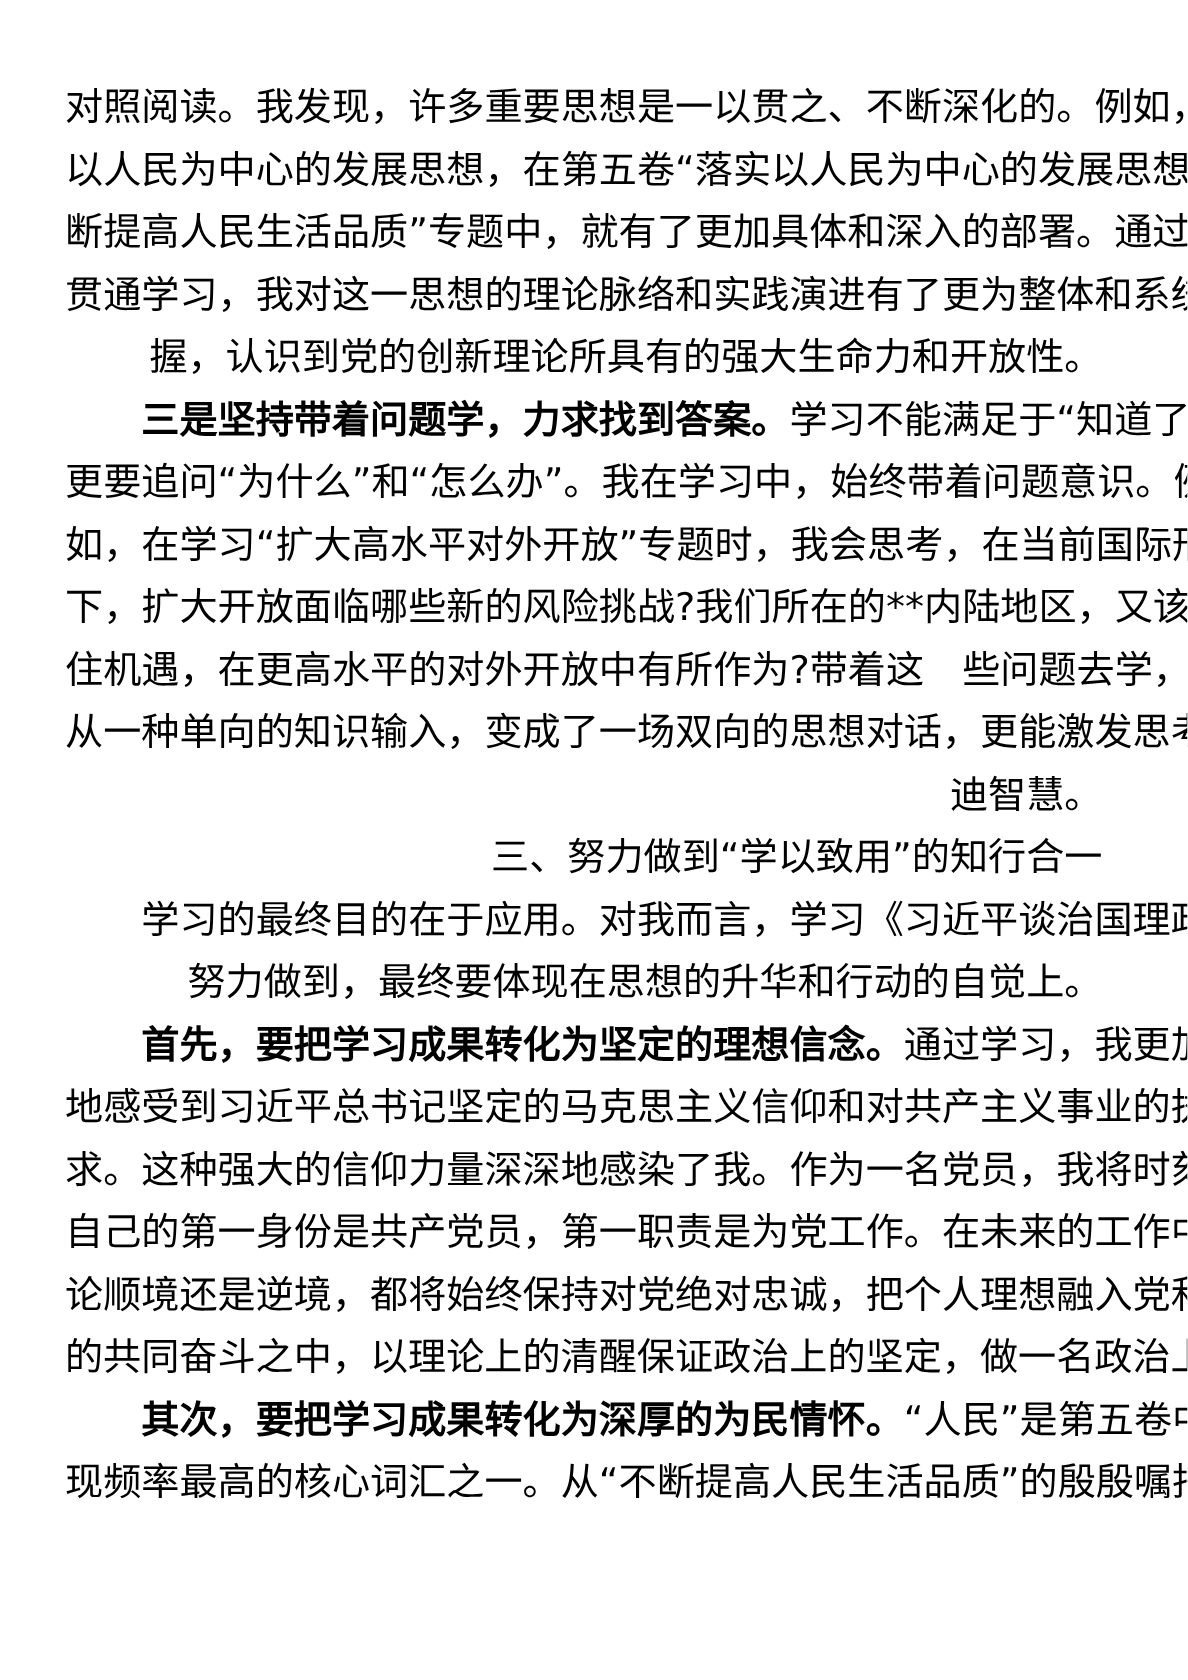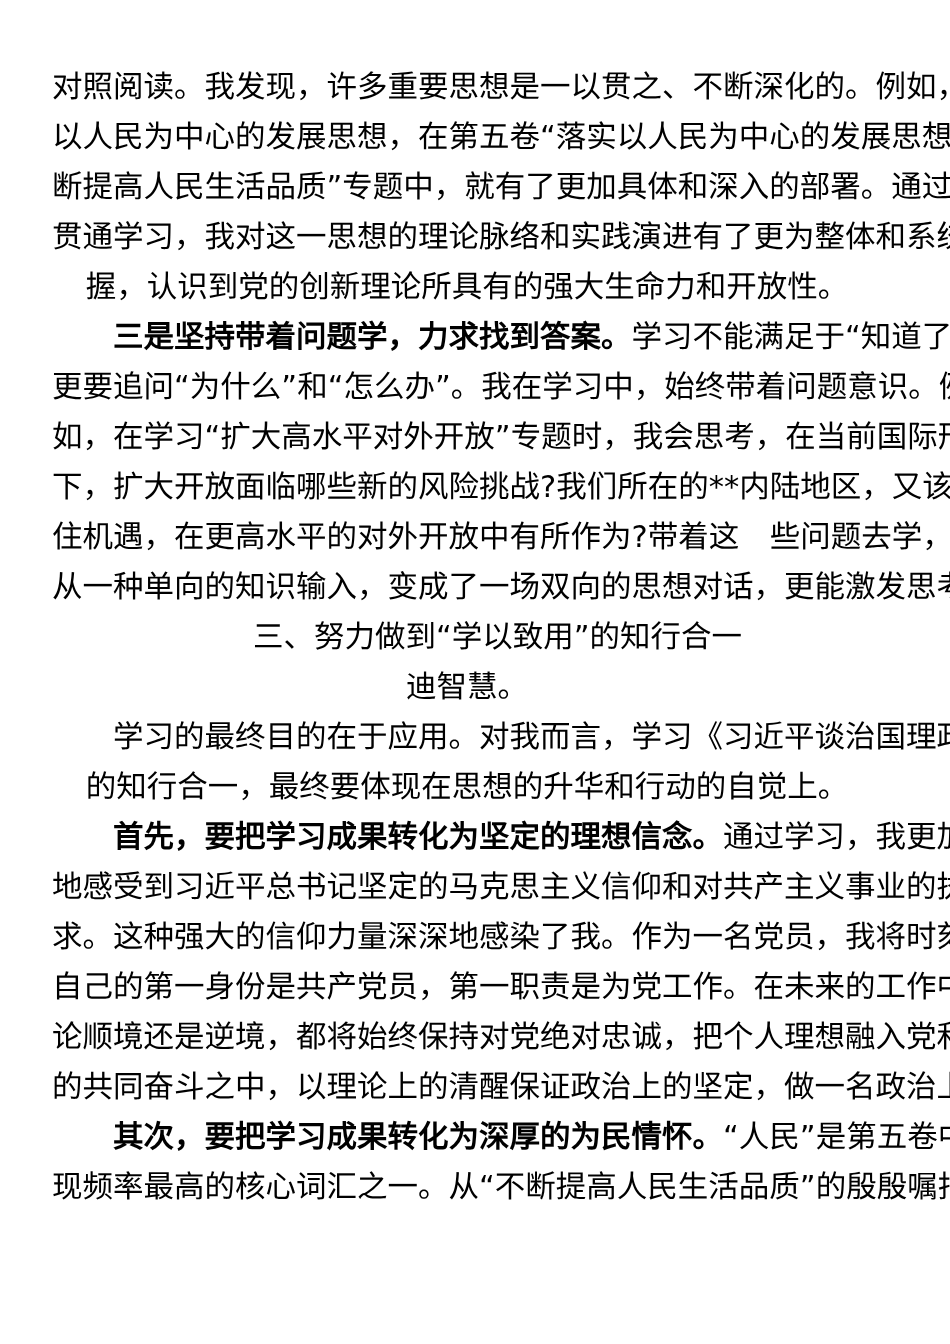--- a/index.html
+++ b/index.html
@@ -38,21 +38,21 @@
   .line.justify {
     display: flex;
     justify-content: space-between;
     white-space: nowrap;
   }
   .line.justify > span {
     display: inline-block;
   }
   .line.last {
     display: block;
-    text-align: center;
+    text-align: right;
   }
   .indent {
     display: inline-block;
     width: 61px;
   }
   .gap-sm {
     display: inline-block;
     width: 14px;
   }
 </style>
@@ -378,22 +378,22 @@
         <span>对</span>
         <span>话</span>
         <span>，</span>
         <span>更</span>
         <span>能</span>
         <span>激</span>
         <span>发</span>
         <span>思</span>
         <span>考</span>
       </div>
+      <div class="line last"><span>迪智慧。</span></div>
       <div class="line last"><span class="indent"></span><span>三、努力做到“学以致用”的知行合一</span></div>
-      <div class="line last"><span>迪智慧。</span></div>
       <div class="line justify">
         <span>　　</span>
         <span>学</span>
         <span>习</span>
         <span>的</span>
         <span>最</span>
         <span>终</span>
         <span>目</span>
         <span>的</span>
         <span>在</span>
@@ -411,21 +411,21 @@
         <span>《</span>
         <span>习</span>
         <span>近</span>
         <span>平</span>
         <span>谈</span>
         <span>治</span>
         <span>国</span>
         <span>理</span>
         <span>政</span>
       </div>
-      <div class="line last"><span>的知行合一，最终要体现在思想的升华和行动的自觉上。</span></div>
+      <div class="line last"><span>努力做到，最终要体现在思想的升华和行动的自觉上。</span></div>
       <div class="line justify">
         <span>　　</span>
         <span style="font-weight: 700;">首</span>
         <span style="font-weight: 700;">先</span>
         <span style="font-weight: 700;">，</span>
         <span style="font-weight: 700;">要</span>
         <span style="font-weight: 700;">把</span>
         <span style="font-weight: 700;">学</span>
         <span style="font-weight: 700;">习</span>
         <span style="font-weight: 700;">成</span>

